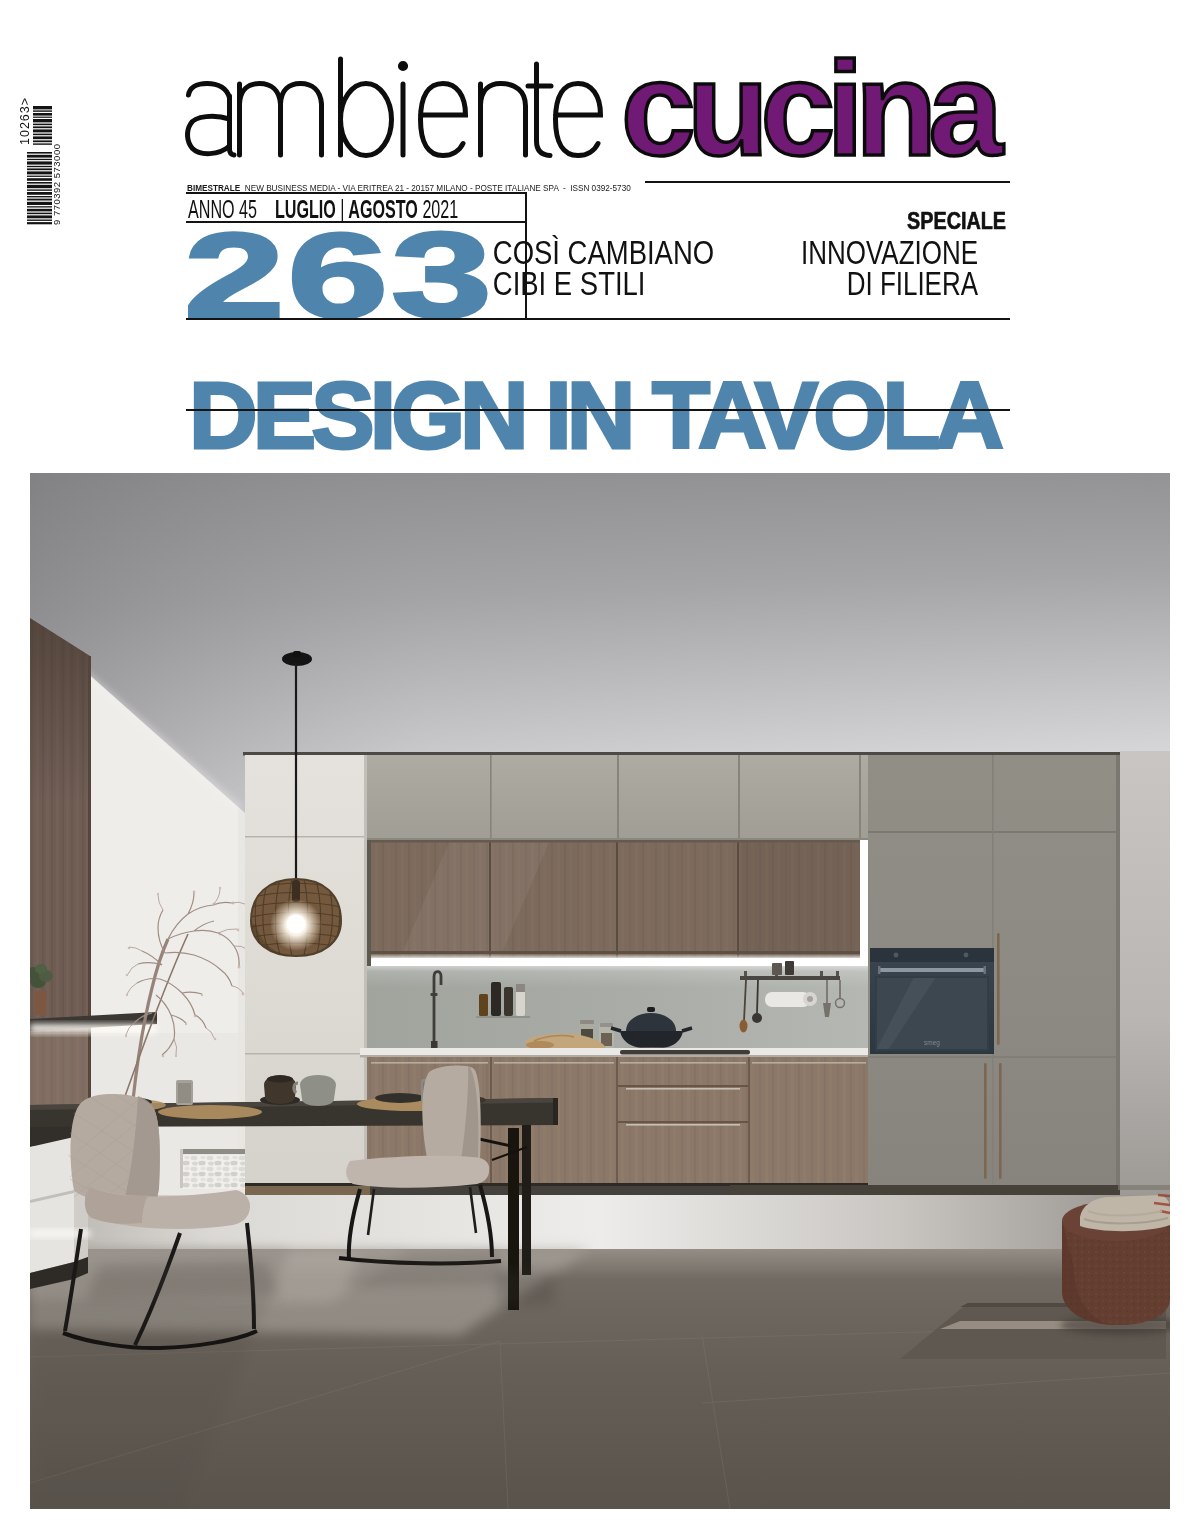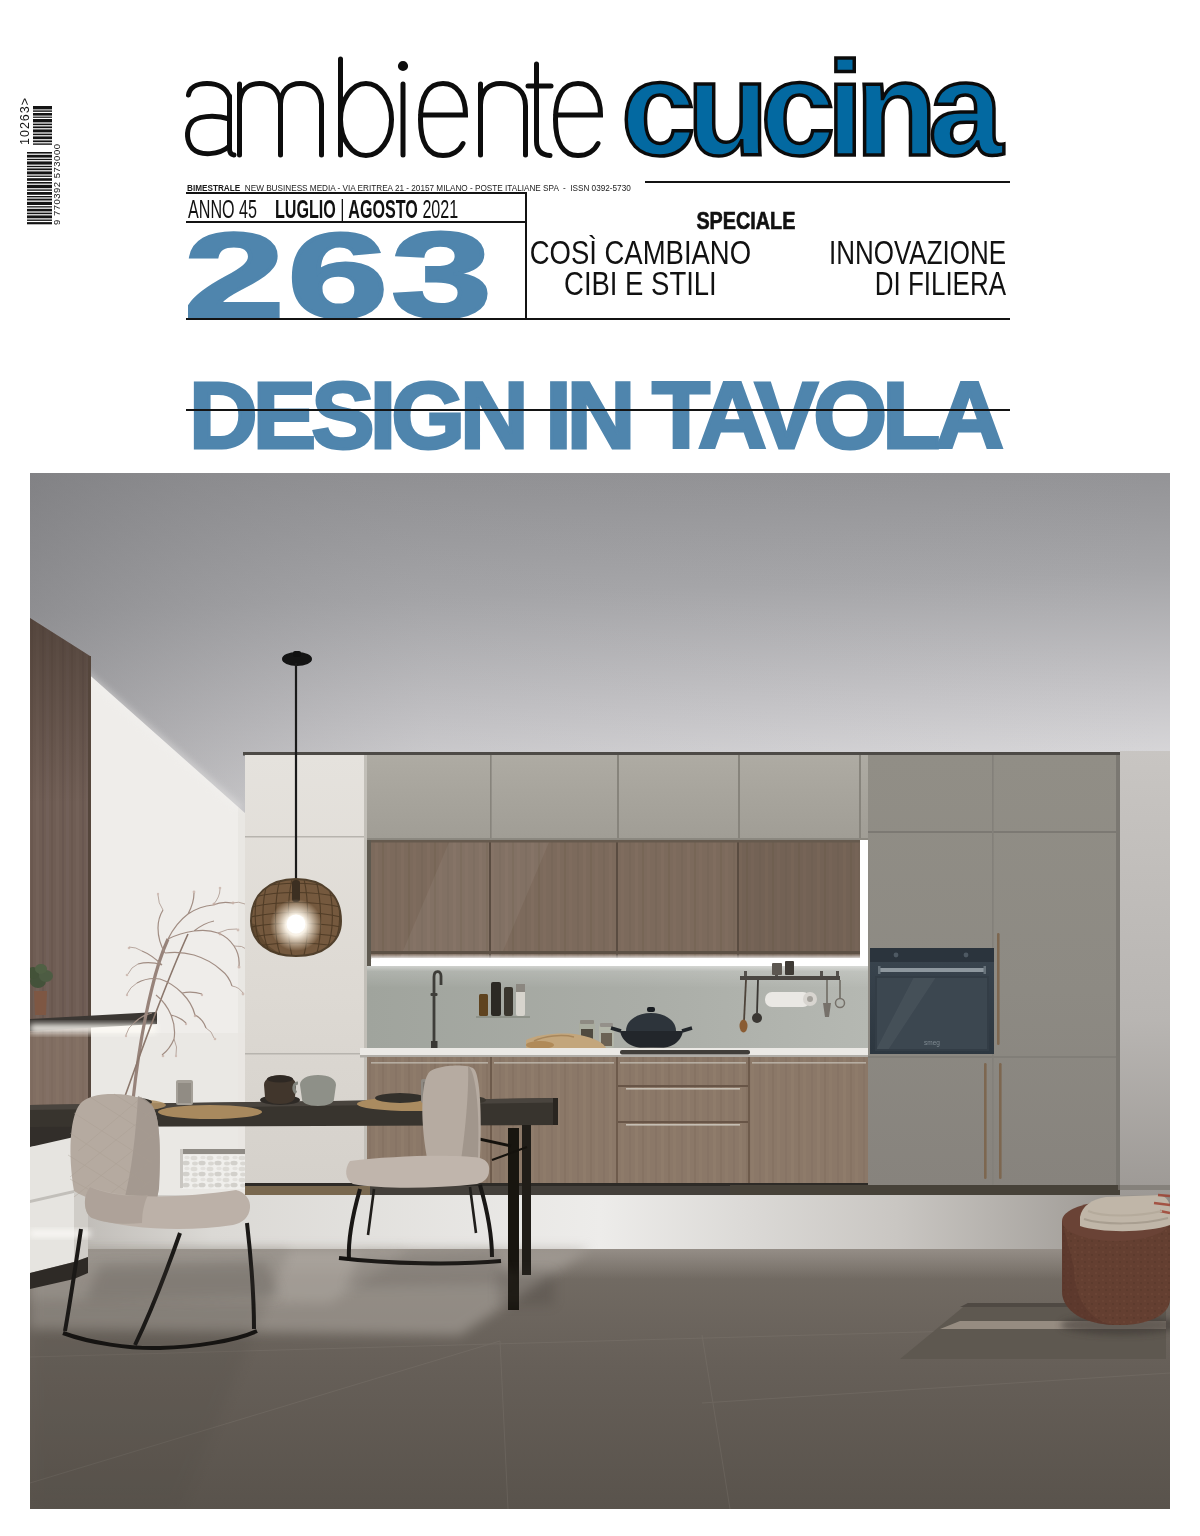--- a/index.html
+++ b/index.html
@@ -35,43 +35,43 @@
     <path d="M480.5,84 L480.5,155"></path>
     <path d="M480.5,105 C481,90 489.5,83.5 500.5,83.5 C515.5,83.5 525.5,91 525.5,106 L525.5,155"></path>
 
     <path d="M536.5,64 L536.5,141 C536.5,150 541,155 550,155.5"></path>
     <path d="M528,86 L551,86"></path>
 
     <path d="M555.5,115 L600.5,115 C600.5,95 591.5,83.5 578,83.5 C563.5,83.5 555.5,96 555.5,119.5 C555.5,143 563.5,155.5 578,155.5 C587,155.5 594.5,151 598,143.5"></path>
   </g>
 </svg>
 
-<div class="abs" id="cucina" style="left:621px;top:41.5px;font-size:134px;font-weight:bold;color:#0369a1;letter-spacing:-8.5px;line-height:1;-webkit-text-stroke:3.5px #0b0b0b;">cucina</div>
+<div class="abs" id="cucina" style="left:621px;top:41.5px;font-size:134px;font-weight:bold;color:#701a75;letter-spacing:-8.5px;line-height:1;-webkit-text-stroke:3.5px #0b0b0b;">cucina</div>
 
 <div class="abs" style="left:187px;top:184px;font-size:8.2px;color:#1a1a1a;letter-spacing:0px;line-height:9px;"><b>BIMESTRALE</b>&nbsp; NEW BUSINESS MEDIA - VIA ERITREA 21 - 20157 MILANO - POSTE ITALIANE SPA &nbsp;-&nbsp; ISSN 0392-5730</div>
 
 <div class="hline" style="left:645px;top:181px;width:365px;"></div>
 
 <div class="hline" style="left:186px;top:192px;width:341px;"></div>
 <div class="hline" style="left:186px;top:221px;width:341px;"></div>
 
 <div class="vline" style="left:525px;top:192px;height:128px;"></div>
 
 <div class="abs" style="left:188px;top:196px;font-size:26px;color:#111;line-height:26px;letter-spacing:0px;transform:scaleX(0.62);transform-origin:0 0;">ANNO 45&nbsp;&nbsp;&nbsp; <b>LUGLIO <span style="font-weight:normal">|</span> AGOSTO</b> 2021</div>
 
 <div class="abs" id="n263" style="left:184px;top:215px;font-size:120px;font-weight:bold;color:#4f85ad;line-height:1;letter-spacing:2px;-webkit-text-stroke:3px #4f85ad;transform:scaleX(1.507);transform-origin:0 0;">263</div>
 
-<div class="abs" style="left:428px;top:236.6px;width:360px;text-align:center;color:#111;">
+<div class="abs" style="left:428px;top:236.6px;width:360px;text-align:left;color:#111;">
   <div style="font-size:33.5px;line-height:31px;transform:scaleX(0.82);transform-origin:100% 0;">COSÌ CAMBIANO<br>CIBI E STILI</div>
 </div>
 
-<div class="abs" style="left:646px;top:210px;width:360px;text-align:left;color:#111;">
+<div class="abs" style="left:646px;top:210px;width:360px;text-align:right;color:#111;">
   <div style="font-size:23px;font-weight:bold;line-height:22px;-webkit-text-stroke:0.6px #111;transform:scaleX(0.86);transform-origin:100% 0;">SPECIALE</div>
 </div>
-<div class="abs" style="left:646px;top:236.6px;width:360px;text-align:right;color:#111;">
+<div class="abs" style="left:618px;top:236.6px;width:360px;text-align:right;color:#111;">
   <div style="font-size:33.5px;line-height:31px;transform:scaleX(0.775);transform-origin:100% 0;">INNOVAZIONE<br>DI FILIERA</div>
 </div>
 
 <div class="hline" style="left:186px;top:318px;width:824px;"></div>
 
 <div class="abs" id="headline" style="left:189px;top:320px;font-size:95px;font-weight:bold;color:#4f85ad;line-height:1;letter-spacing:-4.9px;-webkit-text-stroke:3px #4f85ad;transform:scaleX(1.0);transform-origin:0 0;margin-top:48px;">DESIGN IN TAVOLA</div>
 
 <div class="hline" style="left:186px;top:409px;width:824px;"></div>
 
 <svg class="abs" style="left:18px;top:95px;" width="50" height="150" viewBox="0 0 50 150">

